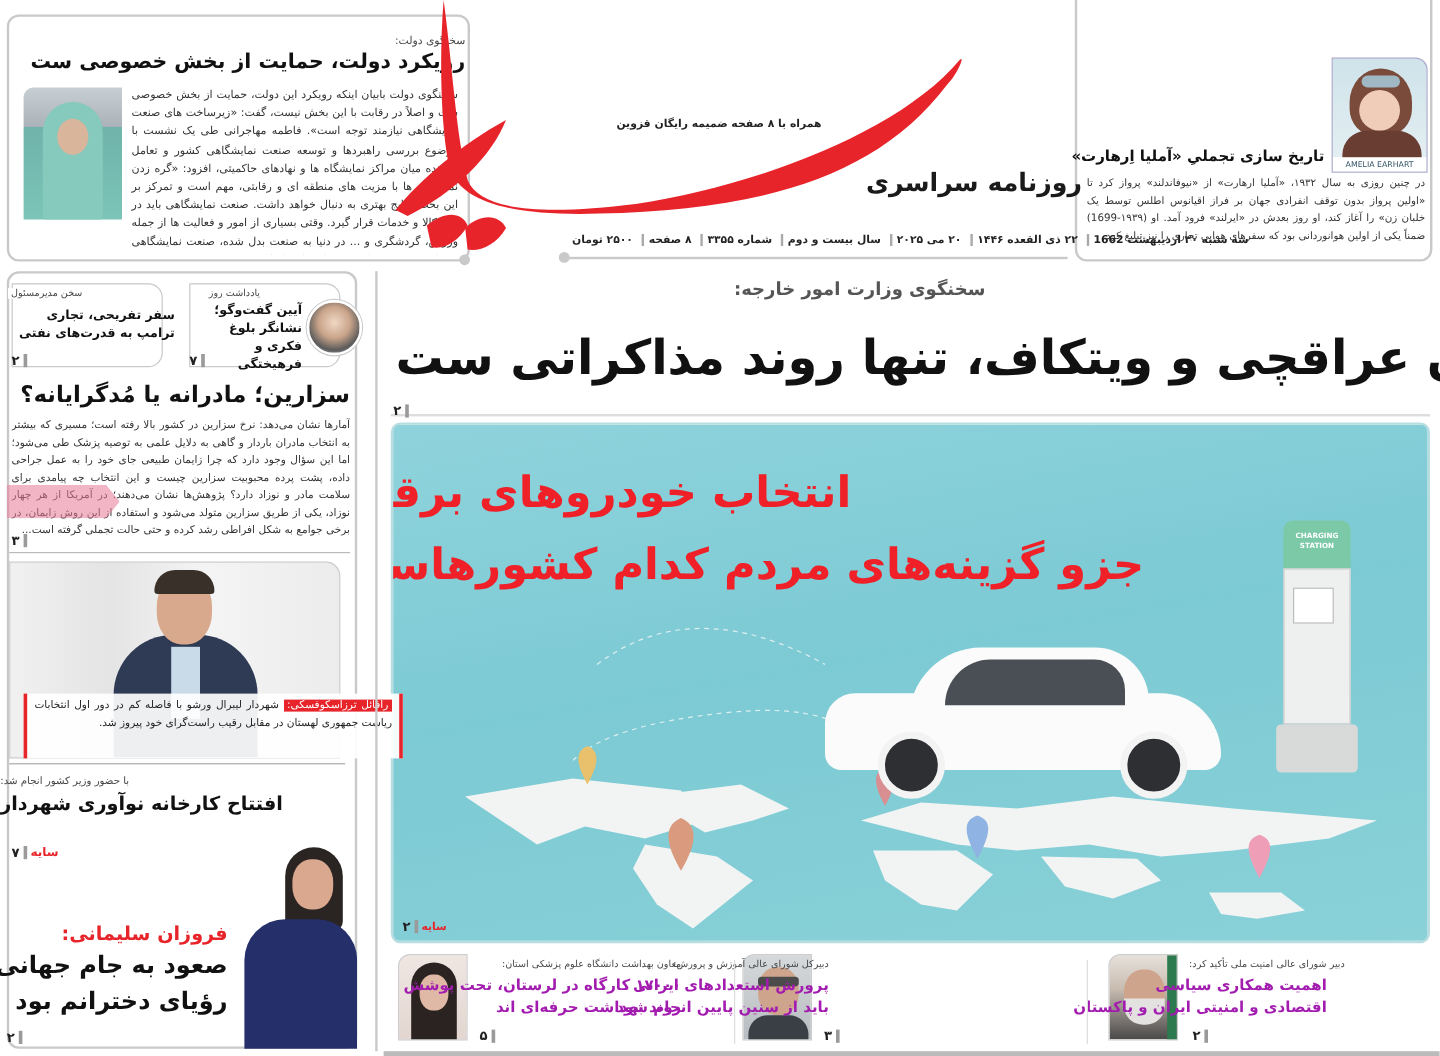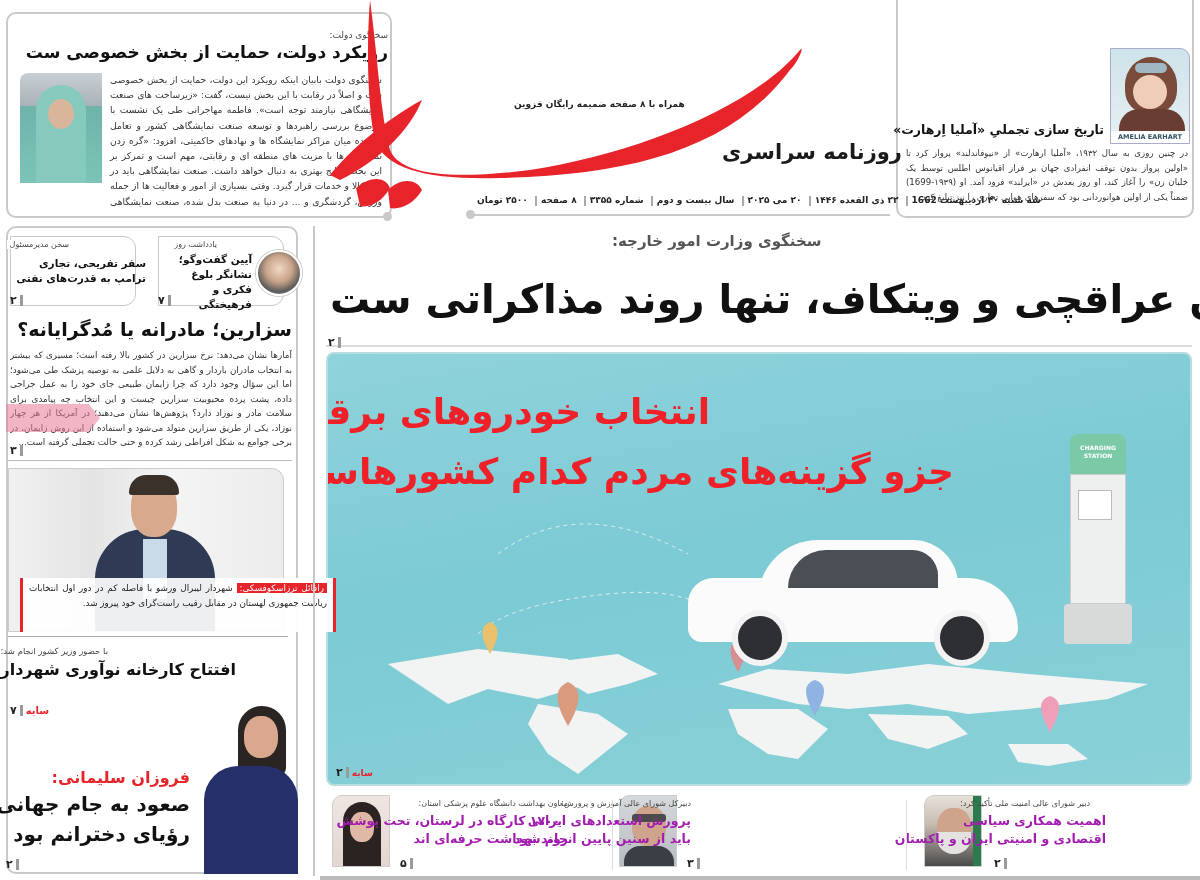--- a/index.html
+++ b/index.html
@@ -92,21 +92,21 @@
   <span>شماره ۳۳۵۵</span><span class="sep"></span>
   <span>۸ صفحه</span><span class="sep"></span>
   <span>۲۵۰۰ تومان</span>
 </div>
 
 <div class="abs" style="left:1110px; top:48px; width:80px; height:96px; border:1px solid #aac; border-radius:0 10px 0 0; background:linear-gradient(180deg,#cfe3ea 0%,#e6f0f3 100%); overflow:hidden;">
   <div style="position:absolute; left:14px; top:8px; width:52px; height:56px; border-radius:50% 50% 40% 40%; background:#7a4a3a;"></div>
   <div style="position:absolute; left:22px; top:26px; width:34px; height:34px; border-radius:50%; background:#f0cdb8;"></div>
   <div style="position:absolute; left:24px; top:14px; width:32px; height:10px; border-radius:5px; background:#9fb8c4;"></div>
   <div style="position:absolute; left:8px; top:60px; width:66px; height:26px; border-radius:20px 20px 0 0; background:#6a3d33;"></div>
-  <div style="position:absolute; left:0; bottom:0; width:100%; height:12px; background:#fff; font-size:6.5px; color:#356; text-align:center; line-height:12px; font-weight:bold;margin-top:36px;">AMELIA EARHART</div>
+  <div style="position:absolute; left:0; bottom:0; width:100%; height:12px; background:#fff; font-size:6.5px; color:#356; text-align:center; line-height:12px; font-weight:normal;margin-top:36px;">AMELIA EARHART</div>
 </div>
 <div class="abs tr-title" style="right:96px; top:122px; white-space:nowrap;">تاریخ سازی تجملیِ «آملیا اِرهارت»</div>
 <div class="abs body-text" style="left:906px; top:146px; width:282px; font-size:8.6px; line-height:14.5px;">در چنین روزی به سال ۱۹۳۲، «آملیا ارهارت» از «نیوفاندلند» پرواز کرد تا «اولین پرواز بدون توقف انفرادی جهان بر فراز اقیانوس اطلس توسط یک خلبان زن» را آغاز کند، او روز بعدش در «ایرلند» فرود آمد. او (۱۹۳۹-1699) ضمناً یکی از اولین هوانوردانی بود که سفرهای هوایی تجاری را نیز تبلیغ کرد.</div>
 
 <div class="abs kicker-main" style="left:612px; top:232px; white-space:nowrap;">سخنگوی وزارت امور خارجه:</div>
 <div class="abs headline" style="left:330px; top:276px;">روند میان عراقچی و ویتکاف، تنها روند مذاکراتی ست</div>
 <div class="abs pg-num" style="left:328px; top:336px;">
     <span class="bar"></span>
     <span>۲</span>
   </div>
@@ -232,21 +232,21 @@
   </div>
 
 <div class="vline" style="left:313px; top:226px; height:650px; width:2px;"></div>
 
 <div class="bs-item" style="left:910px; width:285px;">
   <div class="bs-photo" style="left:14px; background:linear-gradient(180deg,#e6e1da 0%,#c9bcb1 40%,#4a4a4a 100%);">
     <div style="position:absolute; left:12px; top:12px; width:34px; height:40px; border-radius:45%; background:#cfa48c;"></div>
     <div style="position:absolute; left:12px; top:36px; width:34px; height:22px; border-radius:0 0 16px 16px; background:#e4e2e0;"></div>
     <div style="position:absolute; right:0; top:0; width:8px; height:72px; background:#2c7a4d;"></div>
   </div>
-  <div class="abs bs-kicker" style="right:105px; top:4px;text-align:center;">دبیر شورای عالی امنیت ملی تأکید کرد:</div>
+  <div class="abs bs-kicker" style="right:74px; top:4px;text-align:center;">دبیر شورای عالی امنیت ملی تأکید کرد:</div>
   <div class="abs bs-title" style="right:89px; top:18px;">اهمیت همکاری سیاسی</div>
   <div class="abs bs-title" style="right:89px; top:36px;">اقتصادی و امنیتی ایران و پاکستان</div>
   <div class="abs pg-num" style="left:84px; top:62px;">
       <span class="bar"></span>
       <span>۲</span>
     </div>
 </div>
 
 <div class="bs-item" style="left:615px; width:290px;">
   <div class="bs-photo" style="left:4px; background:linear-gradient(180deg,#d6d9db 0%,#b7bcc0 100%);">

